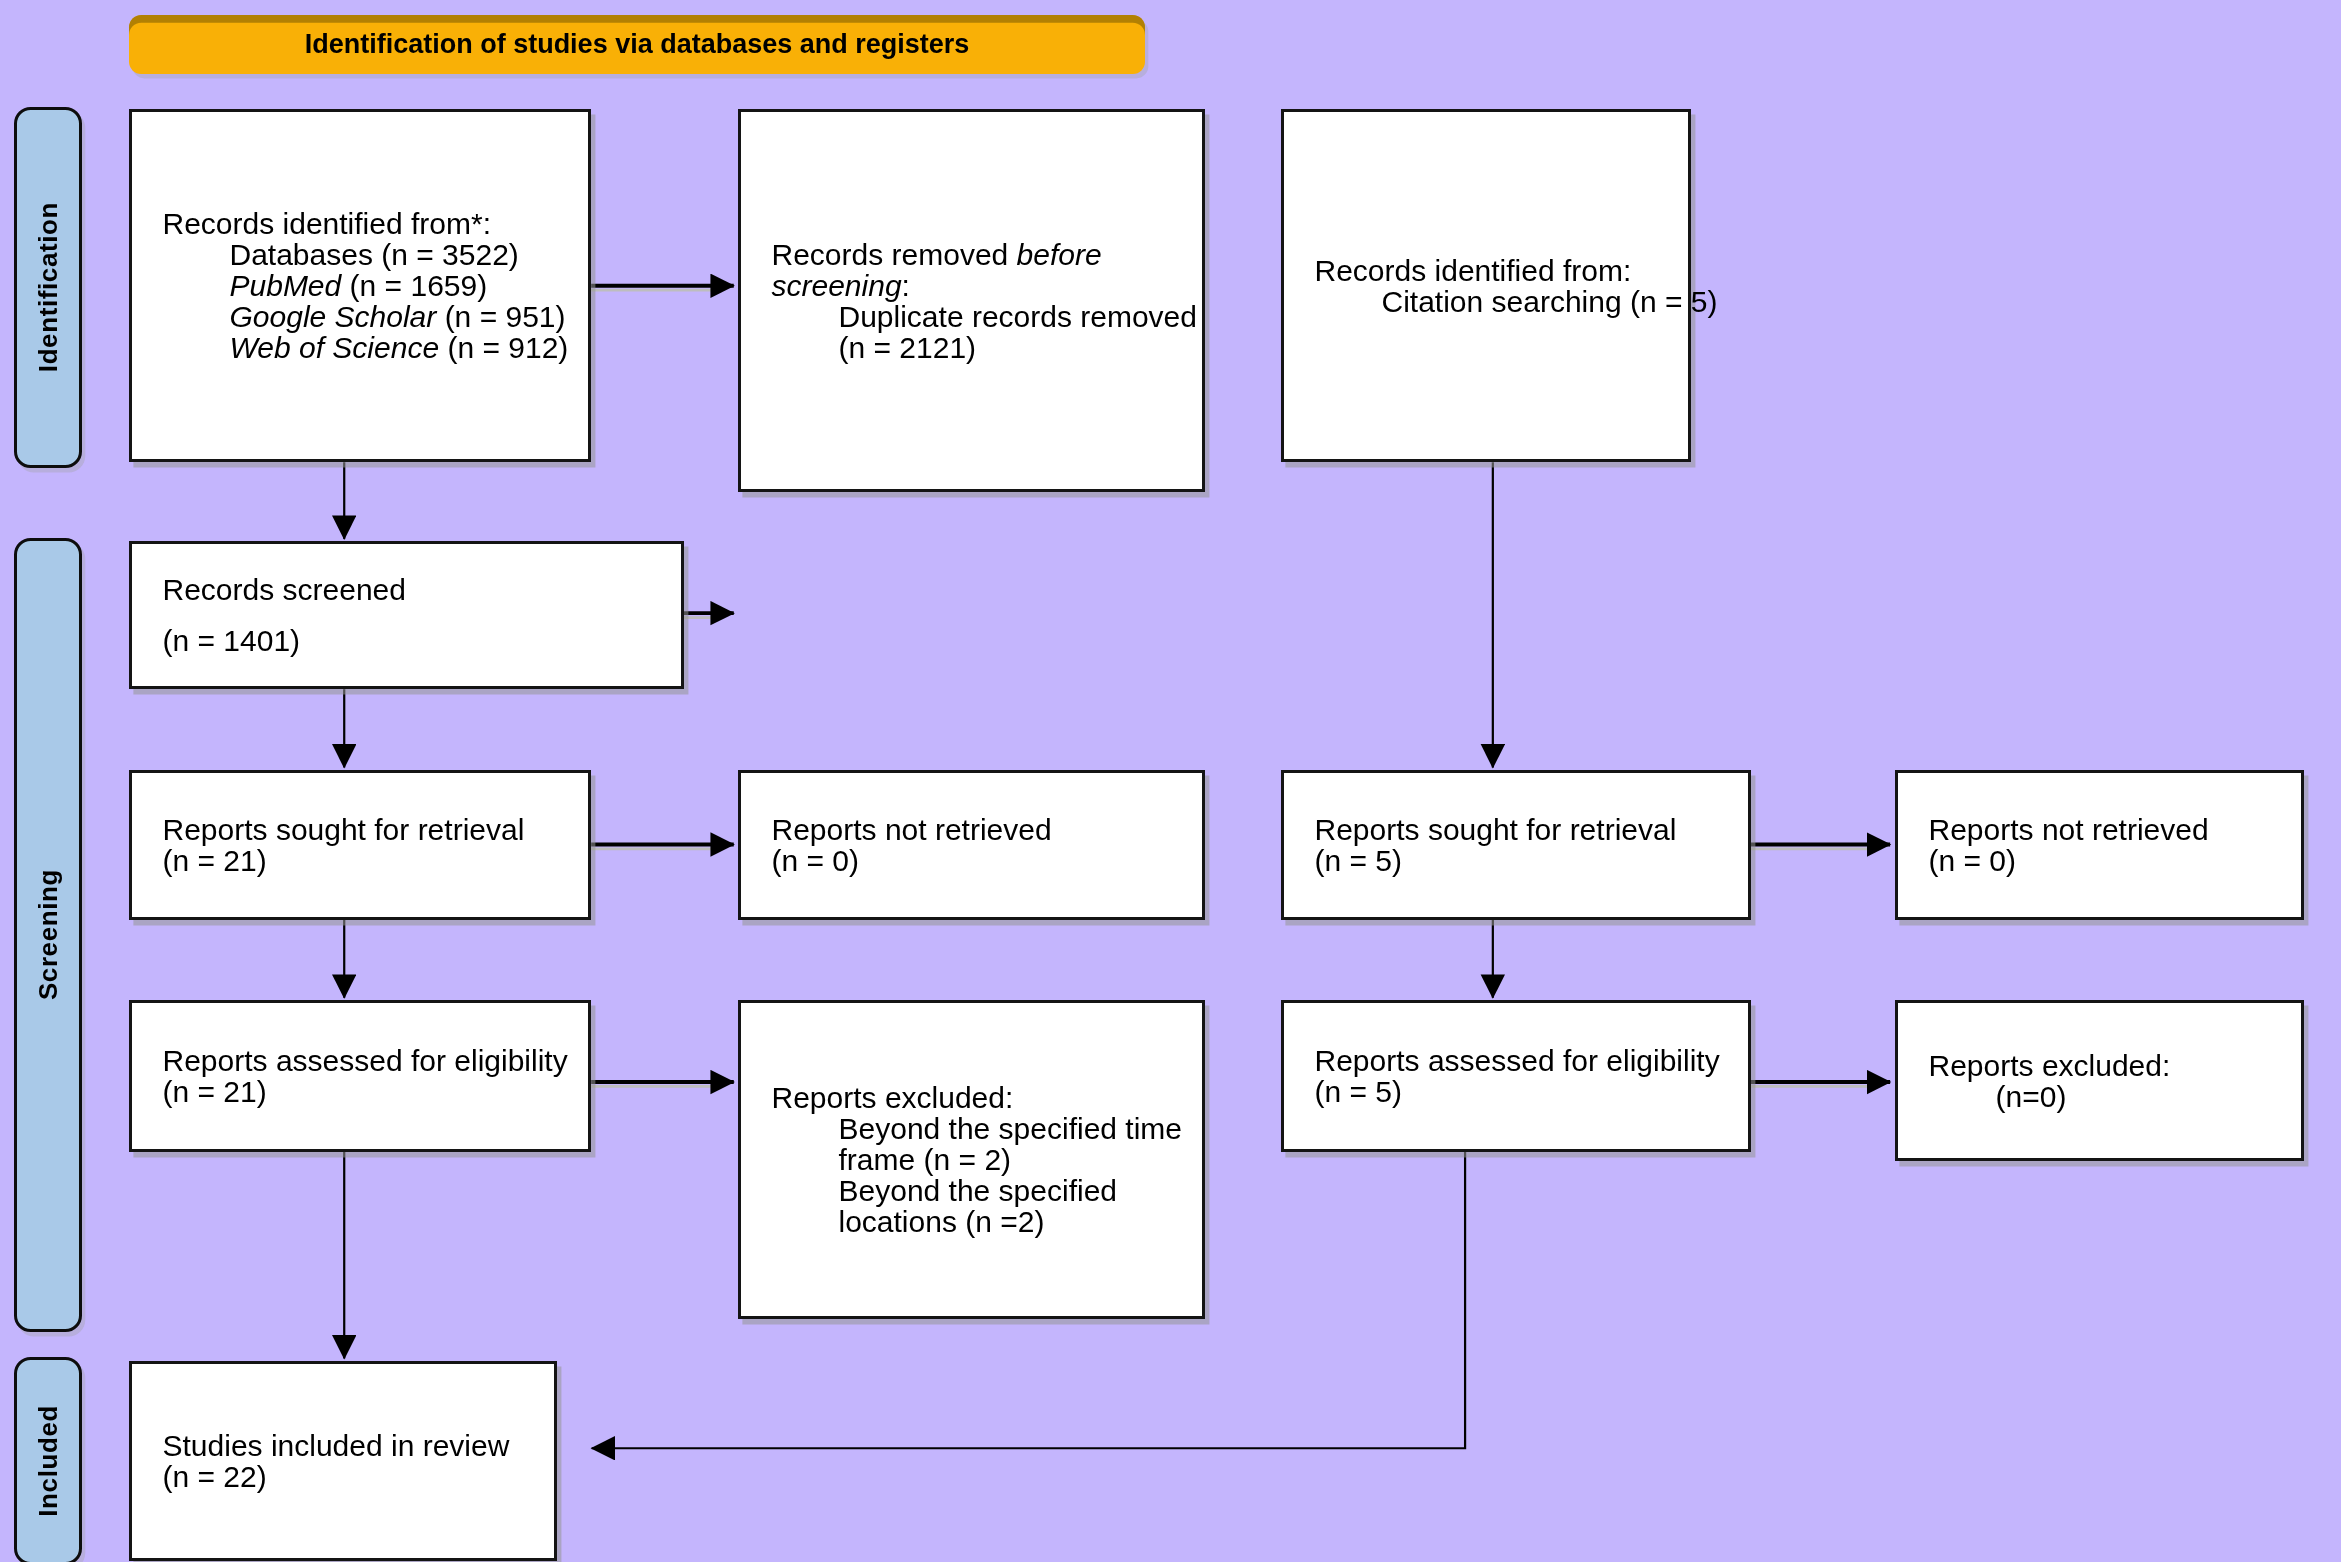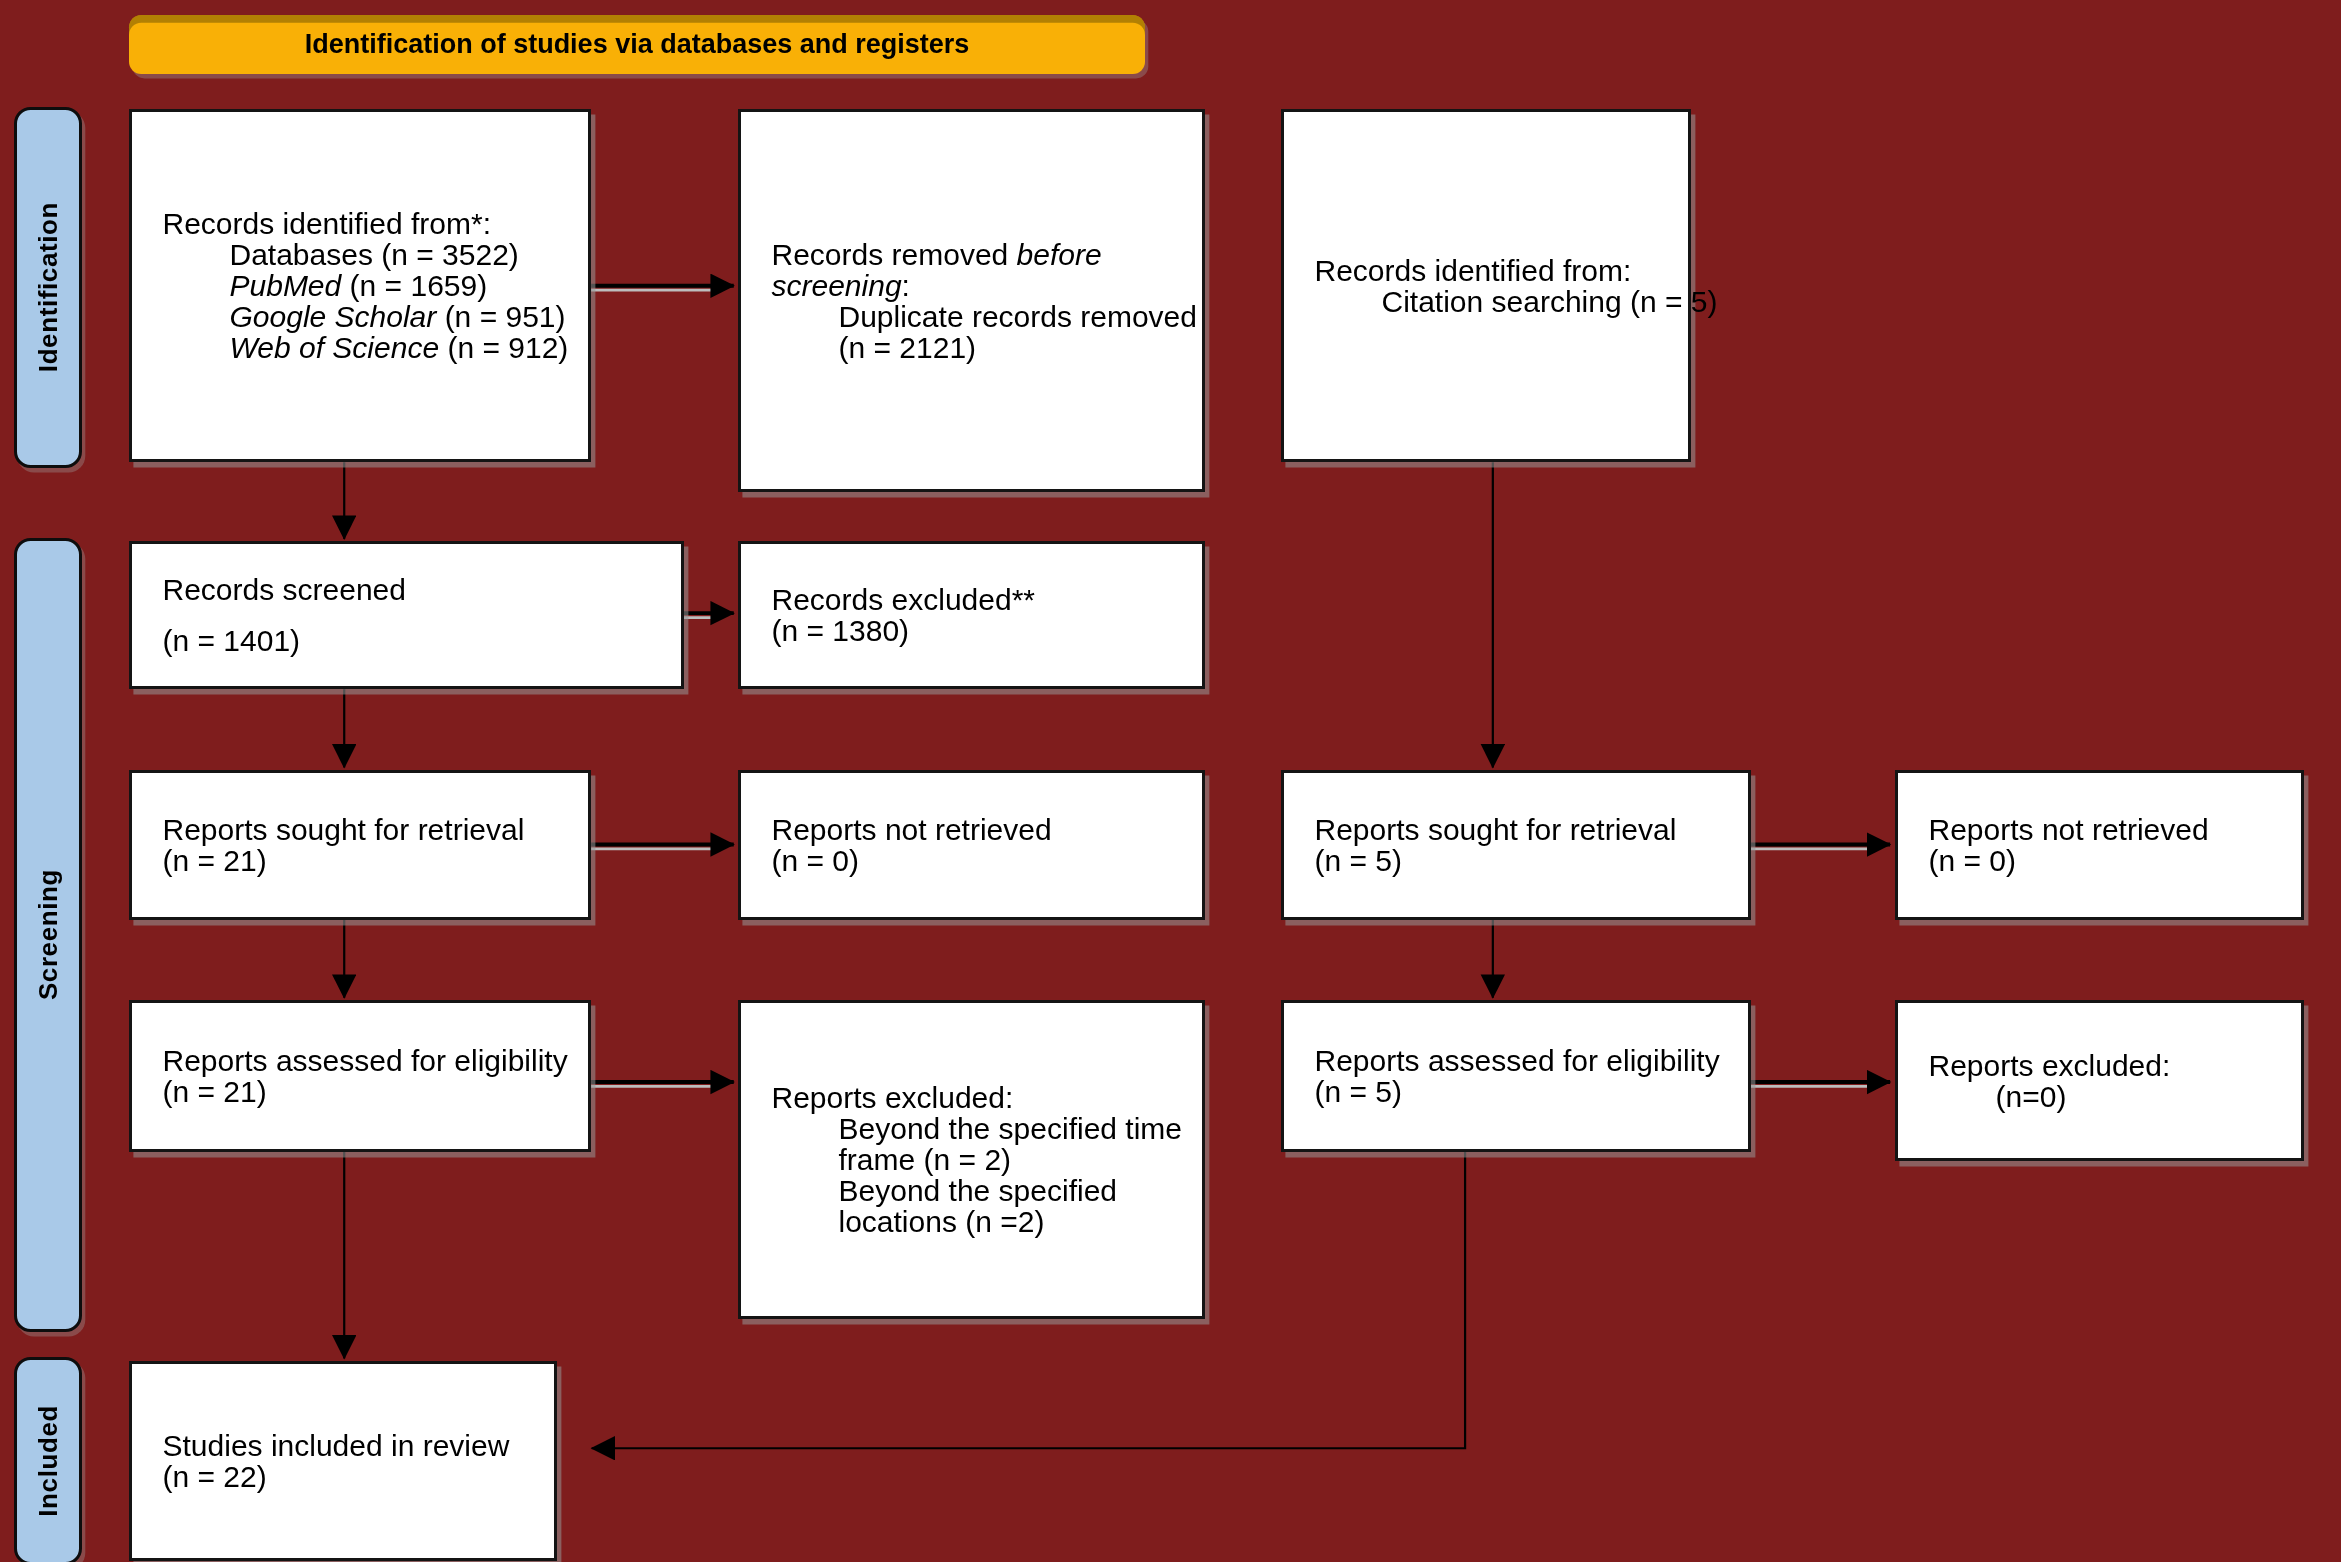--- a/index.html
+++ b/index.html
@@ -1,19 +1,19 @@
 <!DOCTYPE html>
 <html style="font-size:9px"><head>
 <meta charset="utf-8">
 <style>
   html,body{margin:0;padding:0;background:#ffffff;}
   #canvas{
     position:relative;
     width:2342px;height:1562px;
-    background:#7f1d1d;
+    background:#c4b5fd;
     font-family:"Liberation Sans","DejaVu Sans",sans-serif;
     color:#000;
     overflow:hidden;
   }
   #connectors{position:absolute;left:0;top:0;z-index:1;}
   .banner{
     position:absolute;z-index:2;
     background:#F9B006;
     border-radius:12.2px;
     box-shadow:inset 0 7.8px 0 rgba(90,70,0,0.45), 3.3px 4.4px 0 rgba(160,160,160,0.35);
@@ -114,24 +114,20 @@
     </div>
   <div class="pbox" style="left:1281px;top:109px;width:410px;height:353px;">
       <div class="line"><span>Records identified from:</span></div>
       <div class="line ind"><span>Citation searching (n = 5)</span></div>
     </div>
 
   <div class="pbox" style="left:129px;top:541px;width:555px;height:148px;gap:20px;">
       <div class="line"><span>Records screened</span></div>
       <div class="line"><span>(n = 1401)</span></div>
     </div>
-  <div class="pbox" style="left:738px;top:541px;width:467px;height:148px;">
-      <div class="line"><span>Records excluded**</span></div>
-      <div class="line"><span>(n = 1380)</span></div>
-    </div>
 
   <div class="pbox" style="left:129px;top:770px;width:462px;height:150px;">
       <div class="line"><span>Reports sought for retrieval</span></div>
       <div class="line"><span>(n = 21)</span></div>
     </div>
   <div class="pbox" style="left:738px;top:770px;width:467px;height:150px;">
       <div class="line"><span>Reports not retrieved</span></div>
       <div class="line"><span>(n = 0)</span></div>
     </div>
   <div class="pbox" style="left:1281px;top:770px;width:470px;height:150px;">

